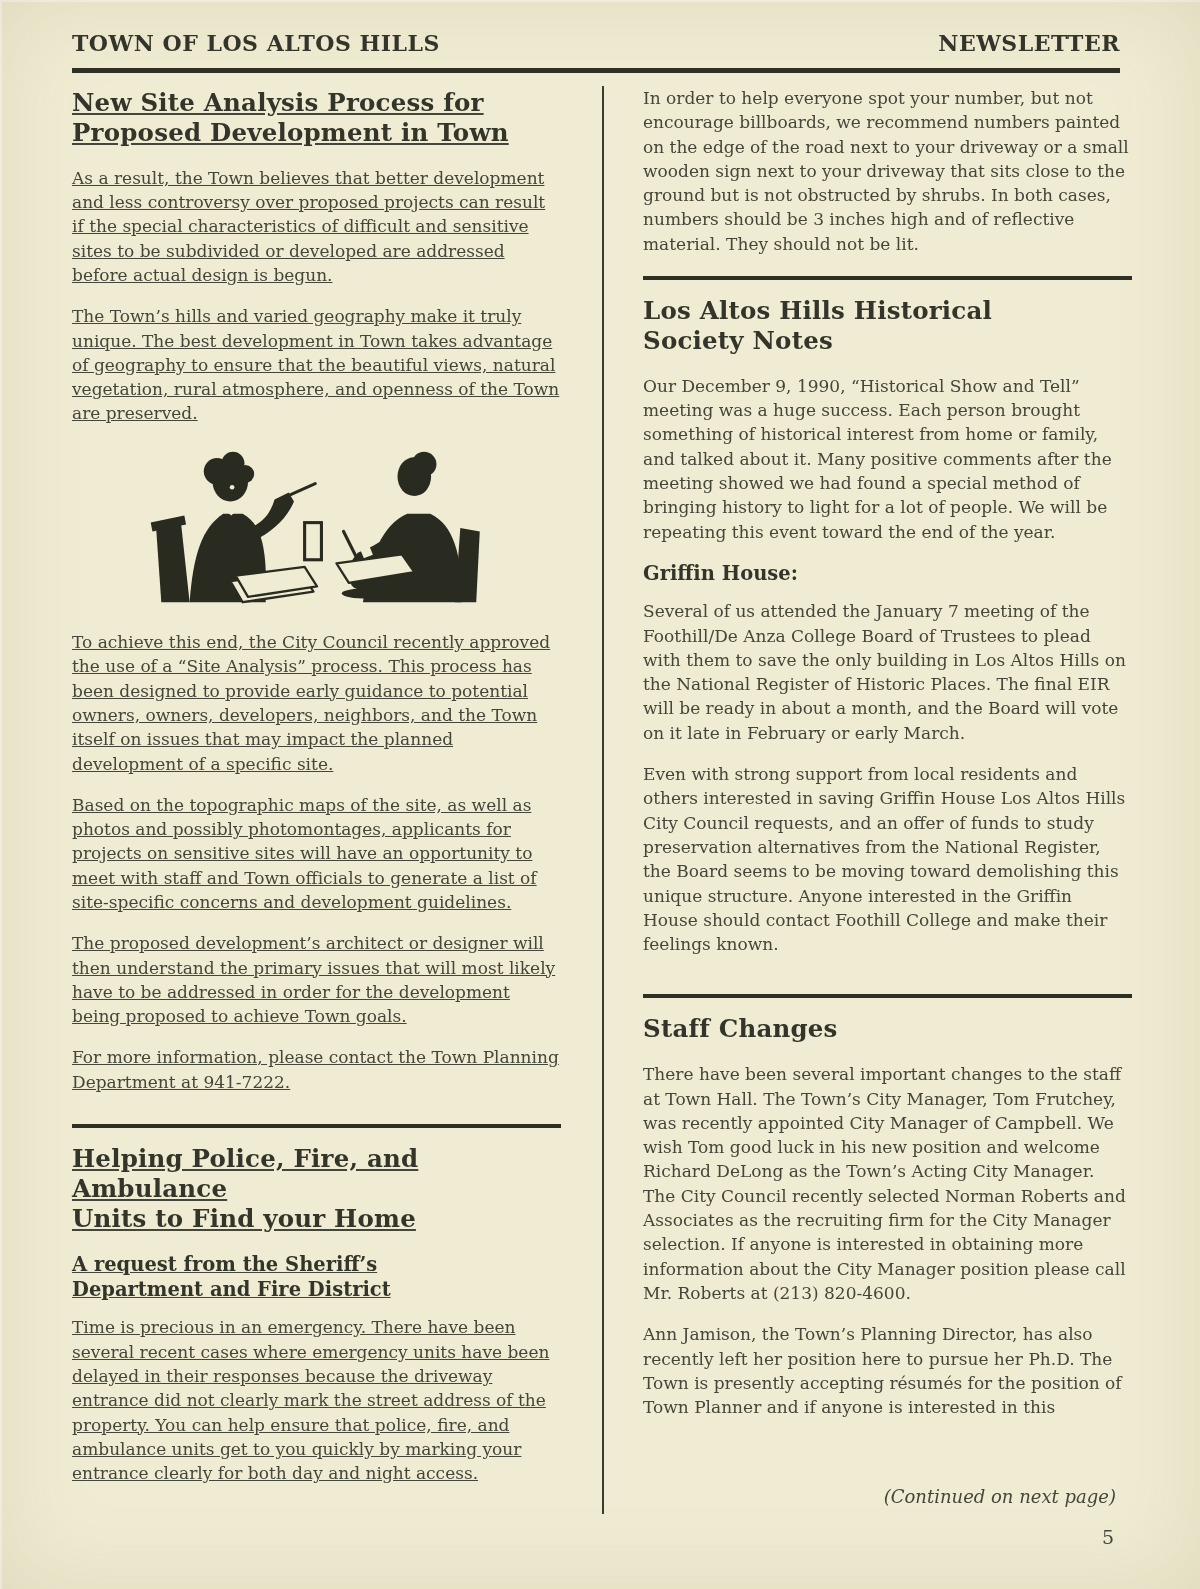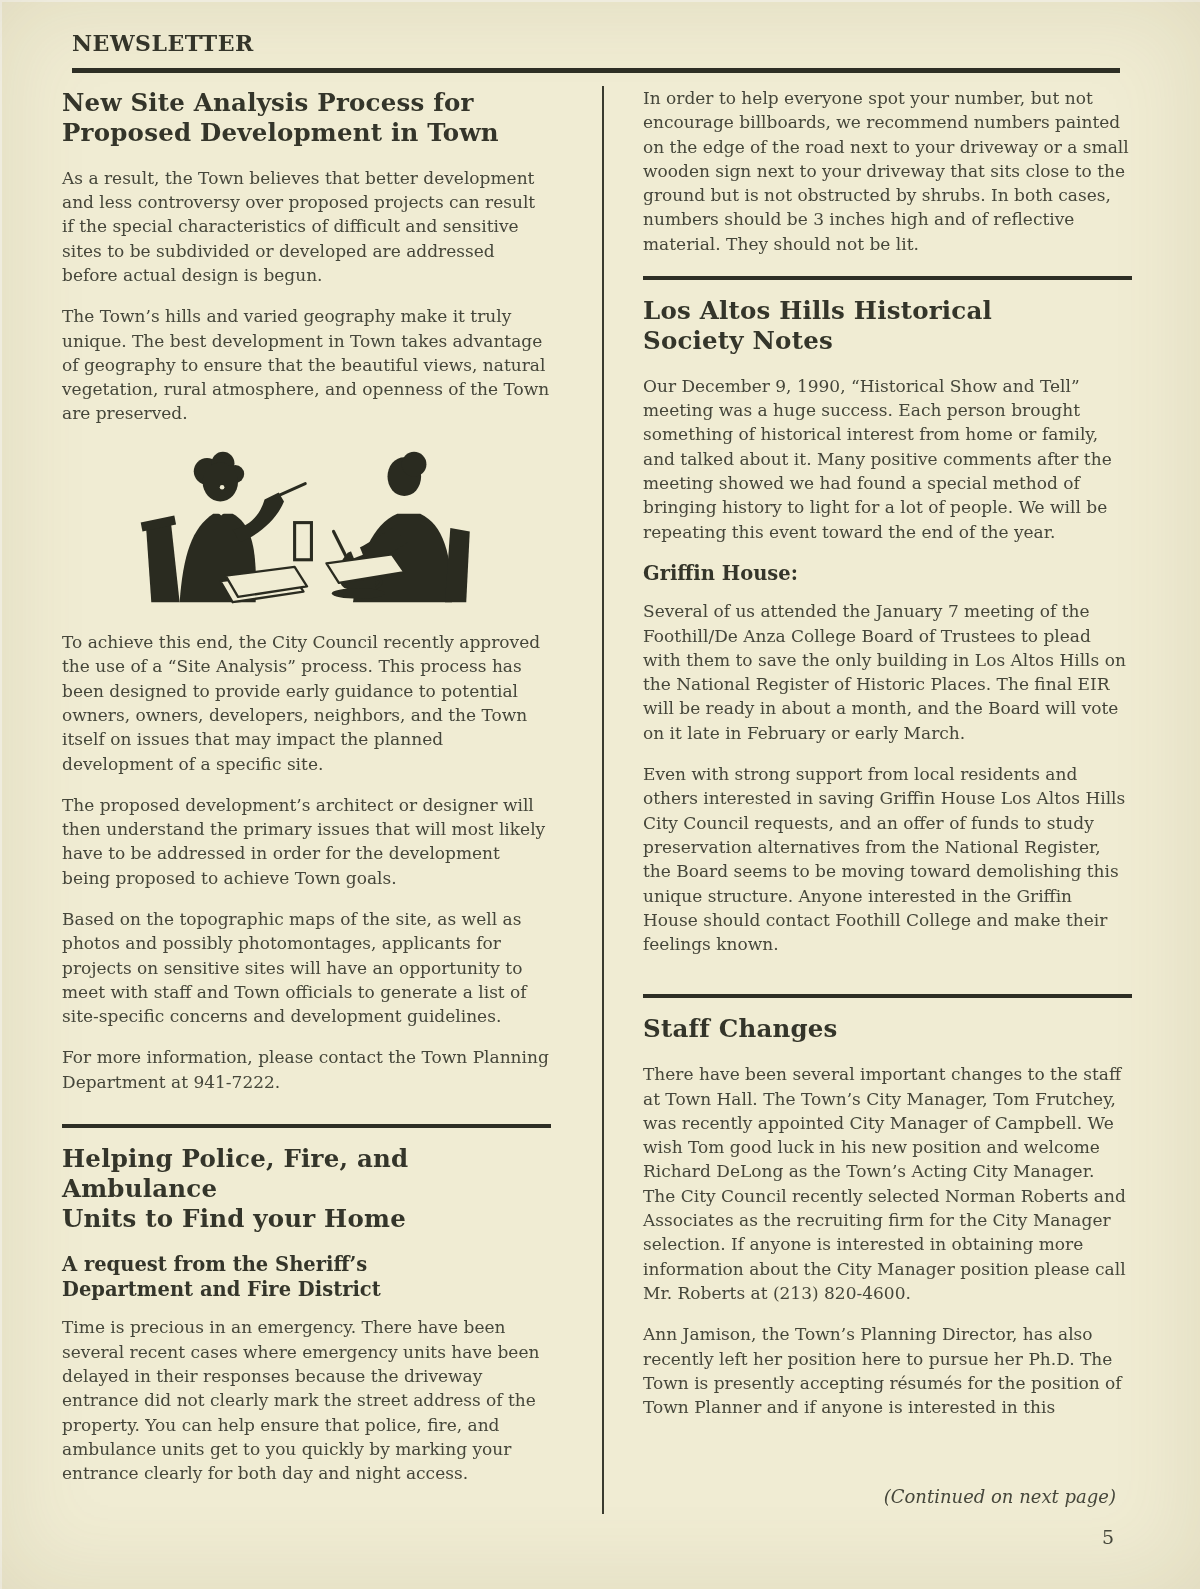--- a/index.html
+++ b/index.html
@@ -15,21 +15,21 @@
   .header{
     position:absolute;left:72px;right:80px;top:30px;
     display:flex;justify-content:space-between;align-items:baseline;
     font-weight:bold;font-size:22px;letter-spacing:.5px;color:#34352a;
   }
   .header-rule{
     position:absolute;left:72px;right:80px;top:68px;
     height:5px;background:#2e2f25;
   }
   .col{position:absolute;top:86px;width:489px;font-size:17px;line-height:1.43;}
-  .col-left{left:62px;}
+  .col-left{left:72px;text-decoration:underline;}
   .col-right{left:643px;}
   .v-divider{
     position:absolute;left:602px;top:86px;height:1428px;width:2px;
     background:#3a3b2f;
   }
   h1,h2{font-size:24.5px;line-height:1.22;color:#34352a;margin:2px 0 18px 0;white-space:pre-line;letter-spacing:.2px;}
   h3{font-size:19.5px;line-height:1.3;color:#34352a;margin:0 0 13px 0;white-space:pre-line;}
   p{margin:0 0 17px 0;}
   .section-rule{height:4px;background:#2e2f25;margin:30px 0 16px 0;}
   .illus{width:372px;margin:14px auto 20px auto;}
@@ -41,20 +41,21 @@
     position:absolute;right:86px;top:1526px;
     font-size:19px;color:#45463a;
   }
 </style>
 </head>
 <body>
 
 <div class="page">
 
   <div class="header">
+    <span>TOWN OF LOS ALTOS HILLS</span>
     <span>NEWSLETTER</span>
   </div>
   <div class="header-rule"></div>
 
   <div class="v-divider"></div>
 
   <div class="col col-left">
     <h1>New Site Analysis Process for
 Proposed Development in Town</h1>
     <p>As a result, the Town believes that better development and less controversy over proposed projects can result if the special characteristics of difficult and sensitive sites to be subdivided or developed are addressed before actual design is begun.</p>
@@ -108,22 +109,22 @@
           <polygon points="112,156 192,146 206,168 126,180"></polygon>
           <polygon points="118,150 196,140 210,162 132,174"></polygon>
           <polygon points="232,136 306,126 320,146 246,158"></polygon>
         </g>
 
         <path d="M288 152 q12 5 0 12" fill="none" stroke="#2a2b20" stroke-width="3.5"></path>
       </svg>
     </div>
 
     <p>To achieve this end, the City Council recently approved the use of a “Site Analysis” process. This process has been designed to provide early guidance to potential owners, owners, developers, neighbors, and the Town itself on issues that may impact the planned development of a specific site.</p>
+    <p>Based on the topographic maps of the site, as well as photos and possibly photomontages, applicants for projects on sensitive sites will have an opportunity to meet with staff and Town officials to generate a list of site-specific concerns and development guidelines.</p>
     <p>The proposed development’s architect or designer will then understand the primary issues that will most likely have to be addressed in order for the development being proposed to achieve Town goals.</p>
-    <p>Based on the topographic maps of the site, as well as photos and possibly photomontages, applicants for projects on sensitive sites will have an opportunity to meet with staff and Town officials to generate a list of site-specific concerns and development guidelines.</p>
     <p>For more information, please contact the Town Planning Department at 941-7222.</p>
 
     <div class="section-rule"></div>
     <h2>Helping Police, Fire, and Ambulance
 Units to Find your Home</h2>
     <h3>A request from the Sheriff’s
 Department and Fire District</h3>
     <p>Time is precious in an emergency. There have been several recent cases where emergency units have been delayed in their responses because the driveway entrance did not clearly mark the street address of the property. You can help ensure that police, fire, and ambulance units get to you quickly by marking your entrance clearly for both day and night access.</p>
   </div>
 

